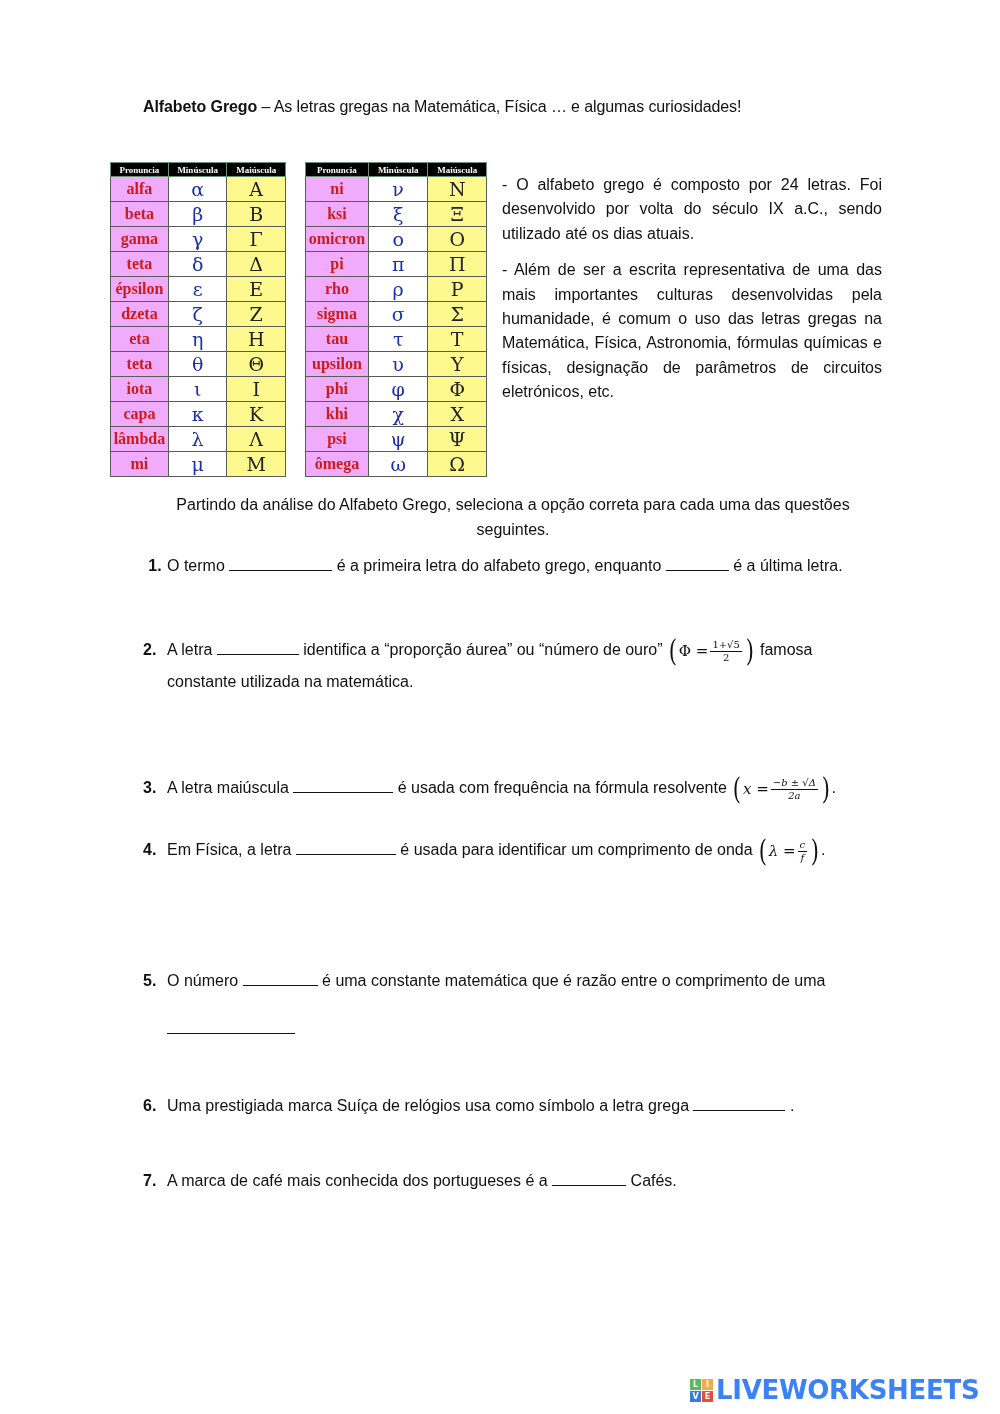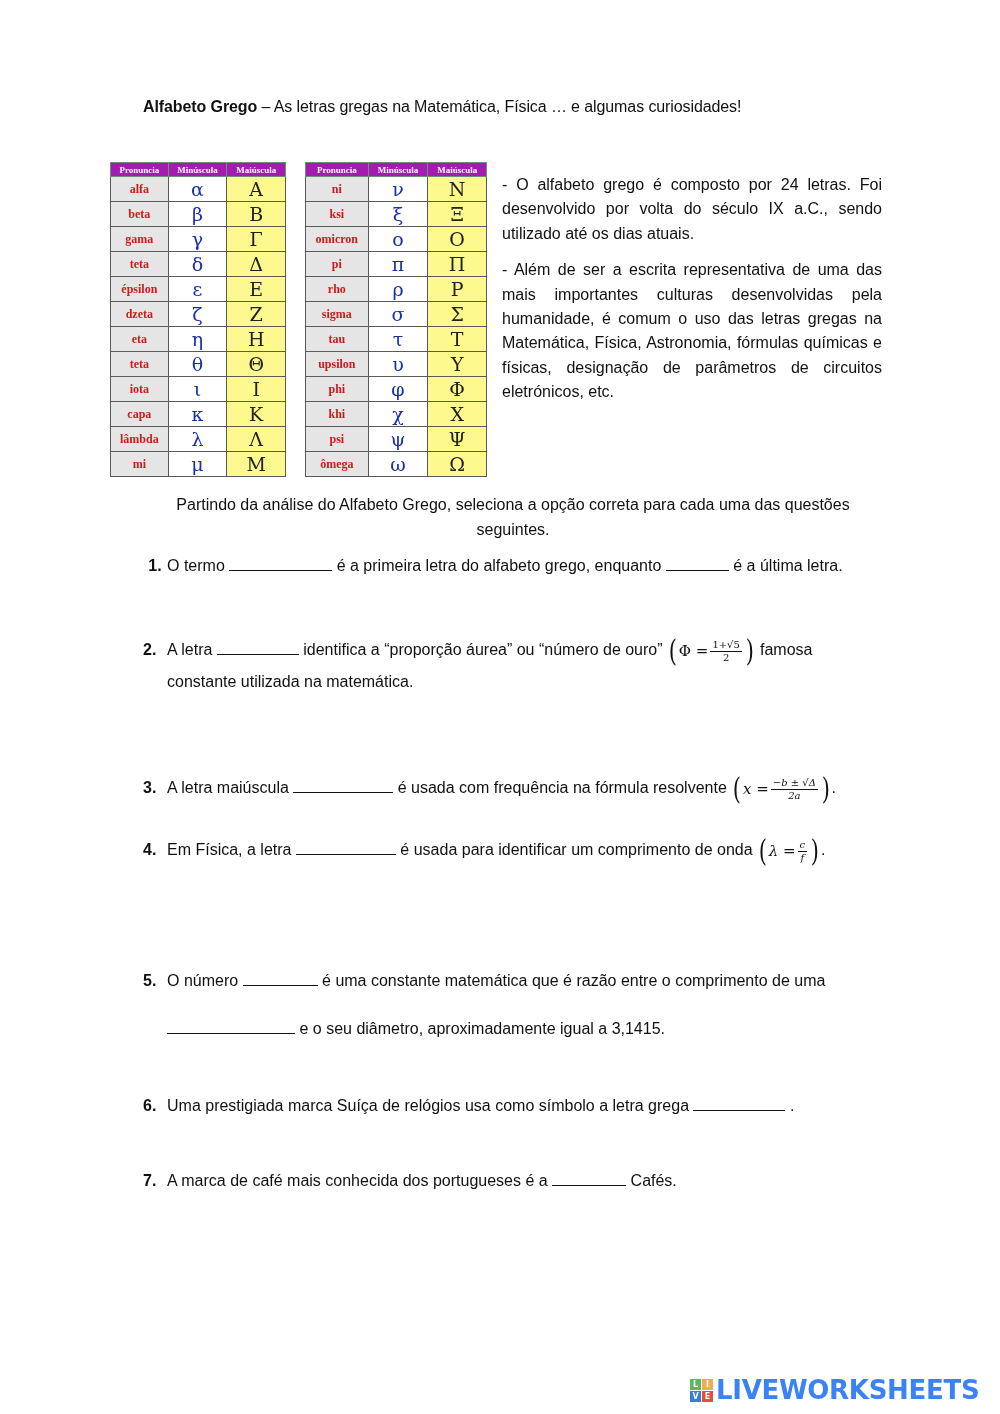--- a/index.html
+++ b/index.html
@@ -9,29 +9,29 @@
     }
     .abs { position: absolute; }
     .title { left: 143px; top: 96px; font-size: 16px; line-height: 22px; letter-spacing: -0.1px; }
     .title b { font-weight: bold; }
 
     table.greek {
       position: absolute; border-collapse: collapse;
       font-family: "Liberation Serif", serif;
     }
     table.greek th {
-      background: #a21caf; color: #fff; font-size: 9px; font-weight: bold;
+      background: #000000; color: #fff; font-size: 9px; font-weight: bold;
       height: 13px; padding: 0; border: 1px solid #6b8f77; text-align: center;
       font-family: "Liberation Serif", serif;
     }
     table.greek td {
       height: 24px; padding: 0; border: 1px solid #5a5a5a; text-align: center;
       vertical-align: middle;
     }
-    table.greek td.pron { color: #cc1b1b; font-weight: bold; font-size: 12px; background: #e5e5e5; }
+    table.greek td.pron { color: #cc1b1b; font-weight: bold; font-size: 16px; background: #f0abfc; }
     table.greek td.min { color: #1a2fa8; font-size: 19px; background: #fff; font-family: "DejaVu Serif", serif; }
     table.greek td.mai { color: #222; font-size: 19px; background: #fdf98f; font-family: "DejaVu Serif", serif; }
     #table-left { left: 110px; top: 162px; width: 176px; }
     #table-right { left: 305px; top: 162px; width: 182px; }
     #table-left col.c1 { width: 58px; } #table-left col.c2 { width: 59px; } #table-left col.c3 { width: 59px; }
     #table-right col.c1 { width: 63px; } #table-right col.c2 { width: 60px; } #table-right col.c3 { width: 59px; }
 
     .side { left: 502px; width: 380px; font-size: 16px; line-height: 24.4px; text-align: justify; }
     .side p { margin: 0 0 12px 0; }
 
@@ -258,21 +258,21 @@
       <span class="frac">
         <span class="numer it">c</span>
         <span class="denom it">f</span>
       </span>
       <span class="paren">)</span>
     </span><span>.</span>
 </div>
 
 <div class="abs q" style="top:969px;">
   <span class="num">5.</span><span>O número </span><span class="blank" style="width:75px"></span><span> é uma constante matemática que é razão entre o comprimento de uma</span>
-  <div class="cont" style="margin-top:24px;"><span class="blank" style="width:128px"></span><span> e o seu diâmetro, aproximadamente igual a 3,1415.</span></div>
+  <div class="cont" style="margin-top:24px;"><span class="blank" style="width:128px"></span></div>
 </div>
 
 <div class="abs q" style="top:1094px;">
   <span class="num">6.</span><span>Uma prestigiada marca Suíça de relógios usa como símbolo a letra grega </span><span class="blank" style="width:92px"></span><span> .</span>
 </div>
 
 <div class="abs q" style="top:1169px;">
   <span class="num">7.</span><span>A marca de café mais conhecida dos portugueses é a </span><span class="blank" style="width:74px"></span><span> Cafés.</span>
 </div>
 

